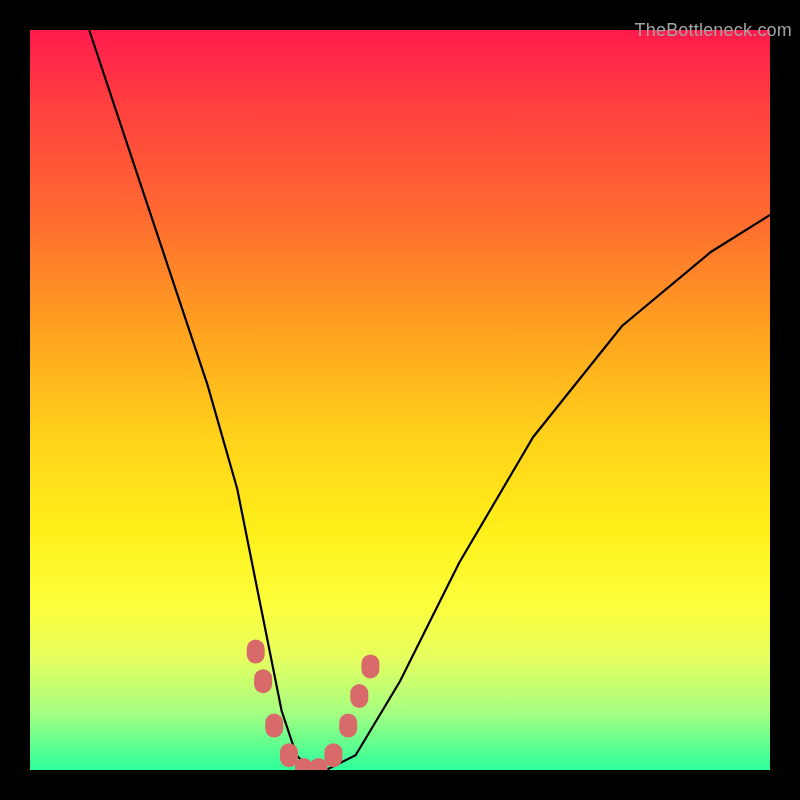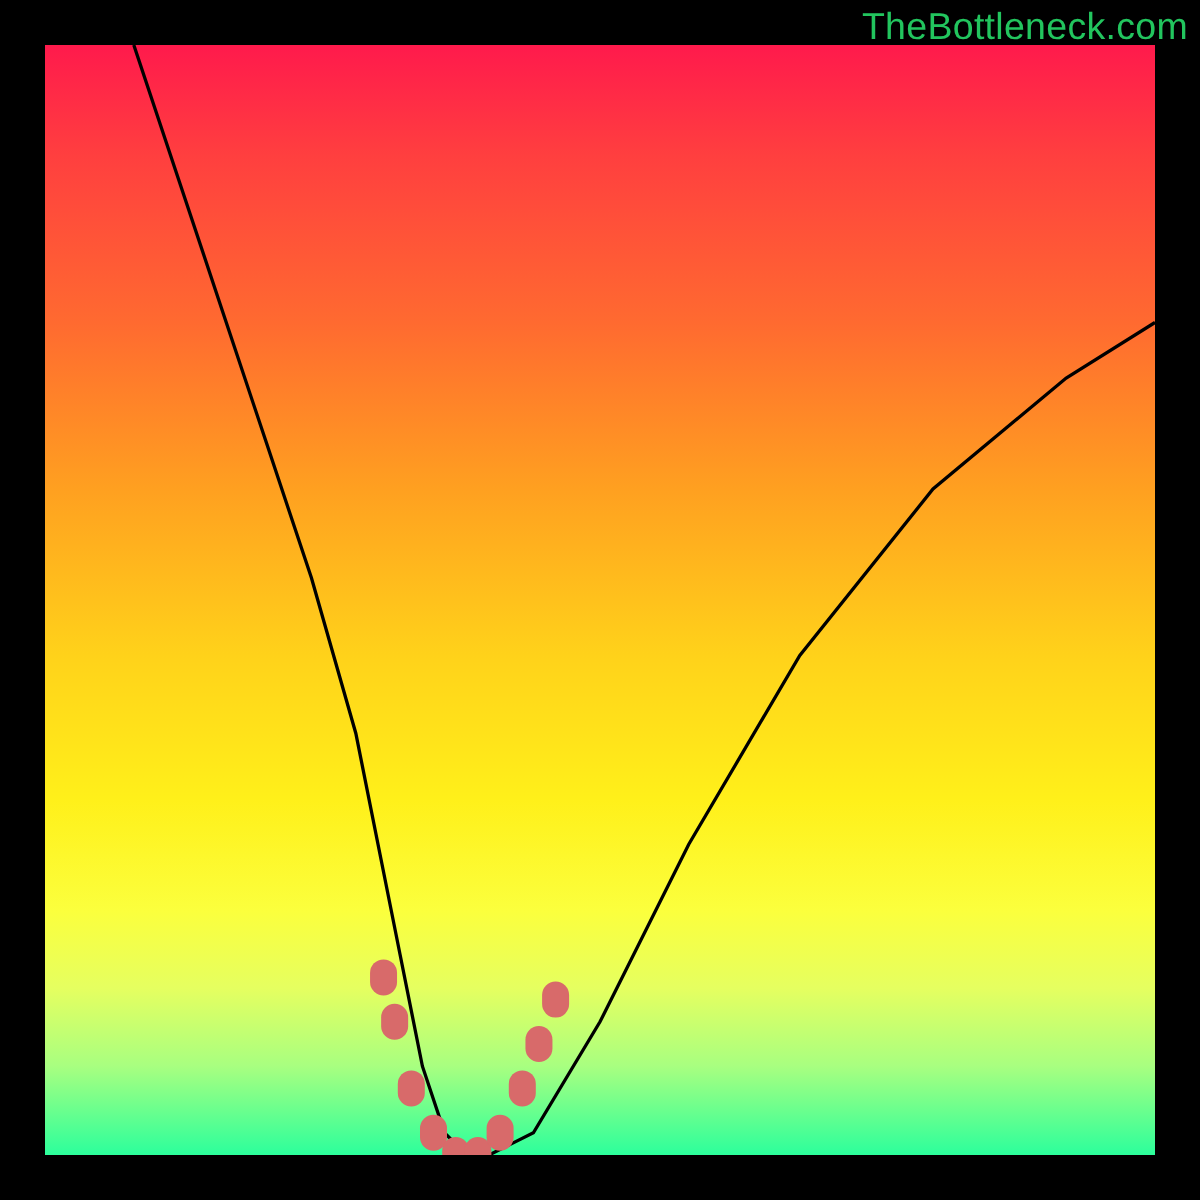--- a/index.html
+++ b/index.html
@@ -12,24 +12,24 @@
     font-family: Arial, sans-serif;
   }
   .frame {
     position: relative;
     width: 800px;
     height: 800px;
     background: #000;
   }
   .watermark {
     position: absolute;
-    top: 4px;
+    top: 20px;
     right: 8px;
-    color: #22c55e;
-    font-size: 25px;
+    color: #a3a3a3;
+    font-size: 18px;
     font-weight: 500;
     letter-spacing: 0.2px;
     z-index: 5;
   }
   .plot {
     position: absolute;
     left: 30px;
     top: 30px;
     width: 740px;
     height: 740px;

